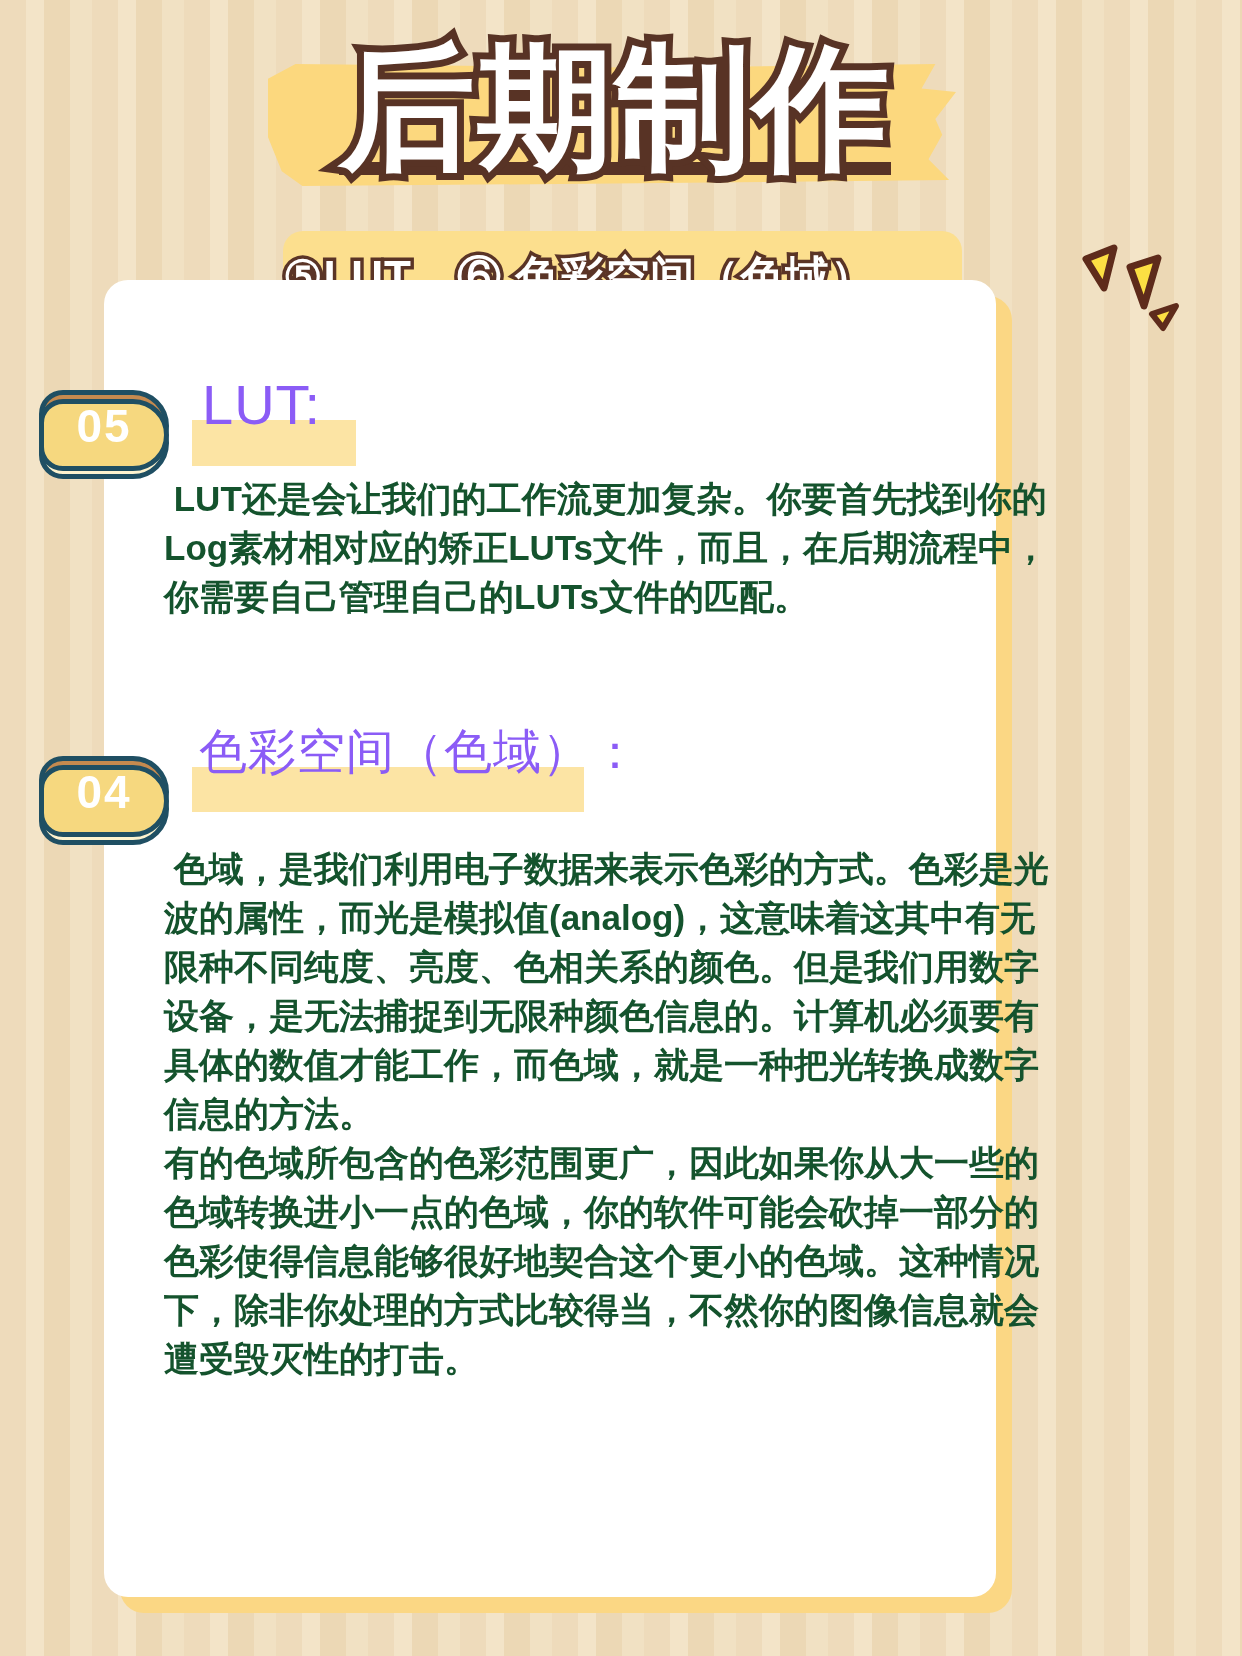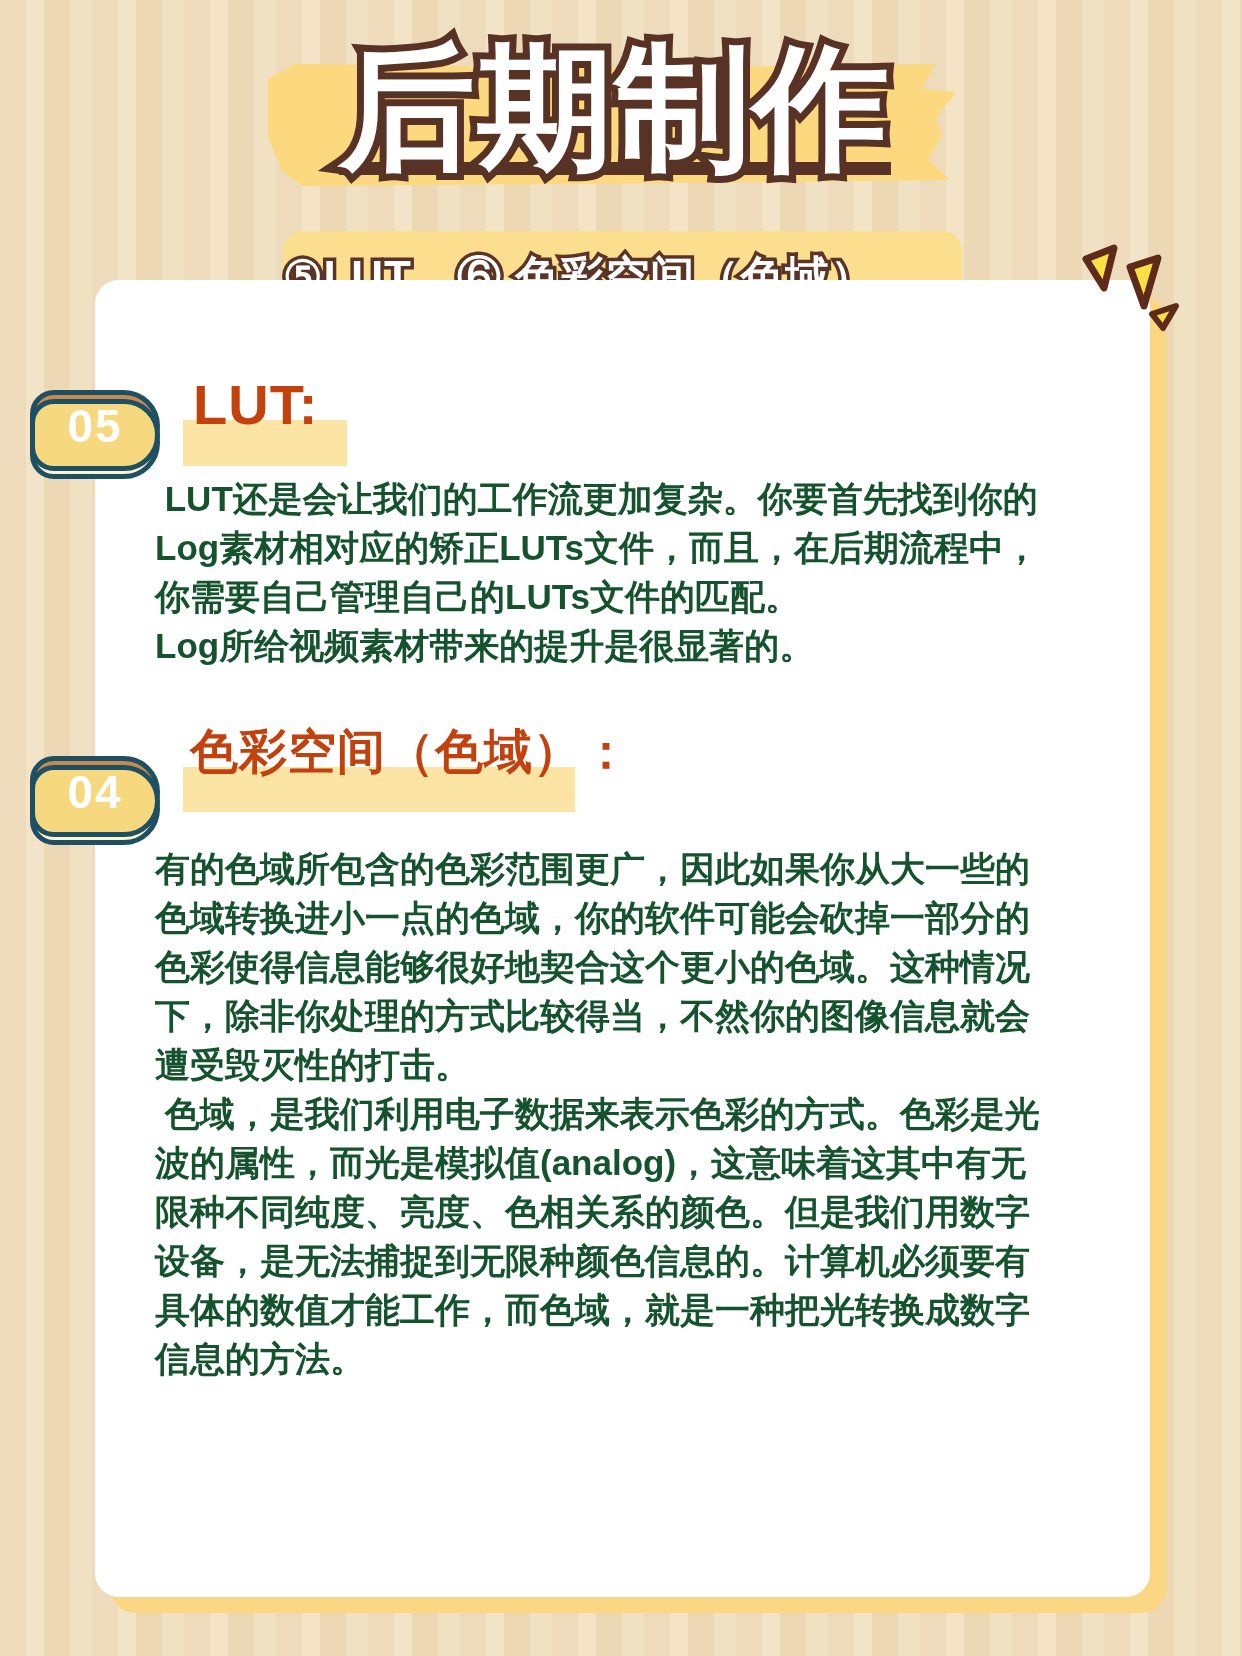--- a/index.html
+++ b/index.html
@@ -48,21 +48,21 @@
   .banner-text::after {
     content:attr(data-text); position:absolute; inset:0;
     -webkit-text-stroke:0; color:#ffffff;
   }
 
   
   .sparkle { left:1078px; top:243px; width:110px; height:95px; z-index:4; }
 
   
   .card {
-    left:95px; top:280px; width:1055px; height:1317px;
+    left:104px; top:280px; width:892px; height:1317px;
     background:#ffffff; border-radius:24px;
     box-shadow:16px 16px 0 #fbd784; z-index:2;
   }
 
   
   .badge {
     position:absolute; left:-65px; width:130px; height:72px;
     background:#c58a4f; border:5px solid #1f4f63;
     border-radius:24px 36px 36px 24px;
     color:#fff; font-size:46px; font-weight:bold;
@@ -77,21 +77,21 @@
   .badge::after {
     content:""; position:absolute; inset:-5px; transform:translateY(9px);
     background:#f6d87f; border:5px solid #1f4f63;
     border-radius:24px 36px 36px 24px; z-index:-1;
   }
   .badge-05 { top:110px; }
   .badge-06 { top:476px; }
 
   
   .sec-heading {
-    position:absolute; margin:0; color:#c2410c; font-weight:700; z-index:2;
+    position:absolute; margin:0; color:#8b5cf6; font-weight:400; z-index:2;
     letter-spacing:1px;
   }
   .h-lut   { left:98px; top:92px;  font-size:56px; }
   .h-gamut { left:95px; top:440px; font-size:48px; }
   .hl-bar  { position:absolute; background:#fce4a4; z-index:1; }
   .hl-lut   { left:88px; top:140px; width:164px; height:46px; }
   .hl-gamut { left:88px; top:487px; width:392px; height:45px; }
 
   
   .body-text {
@@ -123,26 +123,25 @@
     <polygon points="74,71 98,63 85,85" fill="#fcdf43" stroke="#5e2b1b" stroke-width="6" stroke-linejoin="round"></polygon>
   </svg>
 
   <div class="abs card">
 
     <div class="badge badge-05">05</div>
     <div class="hl-bar hl-lut"></div>
     <h2 class="sec-heading h-lut">LUT:</h2>
     <div class="body-text t-lut">
       <p> LUT还是会让我们的工作流更加复杂。你要首先找到你的Log素材相对应的矫正LUTs文件，而且，在后期流程中，你需要自己管理自己的LUTs文件的匹配。</p>
-      <p>Log所给视频素材带来的提升是很显著的。</p>
     </div>
 
     <div class="badge badge-06">04</div>
     <div class="hl-bar hl-gamut"></div>
     <h2 class="sec-heading h-gamut">色彩空间（色域）：</h2>
     <div class="body-text t-gamut">
+      <p> 色域，是我们利用电子数据来表示色彩的方式。色彩是光波的属性，而光是模拟值(analog)，这意味着这其中有无限种不同纯度、亮度、色相关系的颜色。但是我们用数字设备，是无法捕捉到无限种颜色信息的。计算机必须要有具体的数值才能工作，而色域，就是一种把光转换成数字信息的方法。</p>
       <p>有的色域所包含的色彩范围更广，因此如果你从大一些的色域转换进小一点的色域，你的软件可能会砍掉一部分的色彩使得信息能够很好地契合这个更小的色域。这种情况下，除非你处理的方式比较得当，不然你的图像信息就会遭受毁灭性的打击。</p>
-      <p> 色域，是我们利用电子数据来表示色彩的方式。色彩是光波的属性，而光是模拟值(analog)，这意味着这其中有无限种不同纯度、亮度、色相关系的颜色。但是我们用数字设备，是无法捕捉到无限种颜色信息的。计算机必须要有具体的数值才能工作，而色域，就是一种把光转换成数字信息的方法。</p>
     </div>
 
   </div>
 
 </div>
 
 </body></html>

